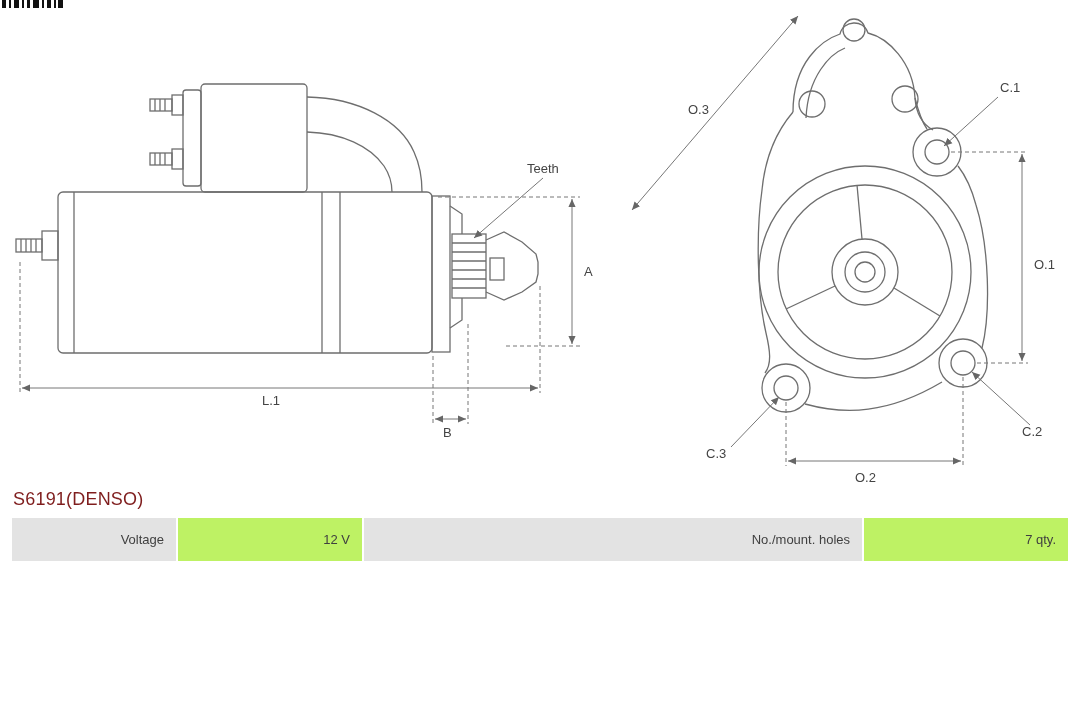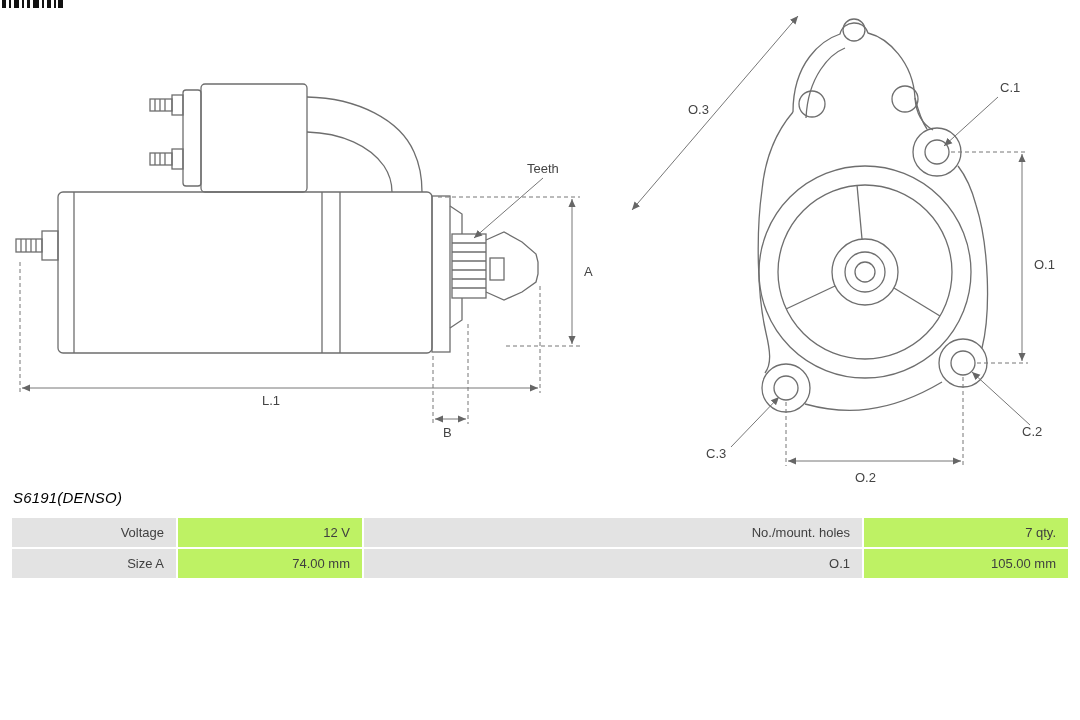--- a/index.html
+++ b/index.html
@@ -1,21 +1,21 @@
 <!DOCTYPE html>
 <html><head>
 <meta charset="utf-8">
 <style>
   html,body{margin:0;padding:0;background:#ffffff;}
   body{width:1080px;height:720px;position:relative;font-family:"Liberation Sans",sans-serif;overflow:hidden;}
   .canvas{position:absolute;inset:0;}
   svg text{font-family:"Liberation Sans",sans-serif;}
-  .partno{position:absolute;left:13px;top:489px;font-size:15px;color:#000000;letter-spacing:.2px;font-style:italic;}
+  .partno{position:absolute;left:13px;top:489px;font-size:18px;color:#7f1d1d;letter-spacing:.2px;}
   table.spec{position:absolute;left:10px;top:516px;width:1060px;border-collapse:separate;border-spacing:2px;table-layout:fixed;}
-  table.spec td{height:29px;font-size:13px;color:#3f3f3f;text-align:right;padding:0 12px 0 4px;vertical-align:middle;white-space:nowrap;overflow:hidden;}
+  table.spec td{height:43px;font-size:13px;color:#3f3f3f;text-align:right;padding:0 12px 0 4px;vertical-align:middle;white-space:nowrap;overflow:hidden;}
   td.lbl{background:#e3e3e3;}
   td.val{background:#bef264;}
 </style>
 </head>
 <body>
 
 <div class="canvas">
 
   <svg width="1080" height="500" viewBox="0 0 1080 500">
     <defs>
@@ -160,22 +160,16 @@
         <col style="width:498px">
         <col style="width:204px">
       </colgroup>
     <tbody>
       <tr>
         <td class="lbl">Voltage</td>
         <td class="val">12 V</td>
         <td class="lbl">No./mount. holes</td>
         <td class="val">7 qty.</td>
       </tr>
-      <tr>
-        <td class="lbl">Size A</td>
-        <td class="val">74.00 mm</td>
-        <td class="lbl">O.1</td>
-        <td class="val">105.00 mm</td>
-      </tr>
     </tbody>
   </table>
 
 </div>
 
 </body></html>

